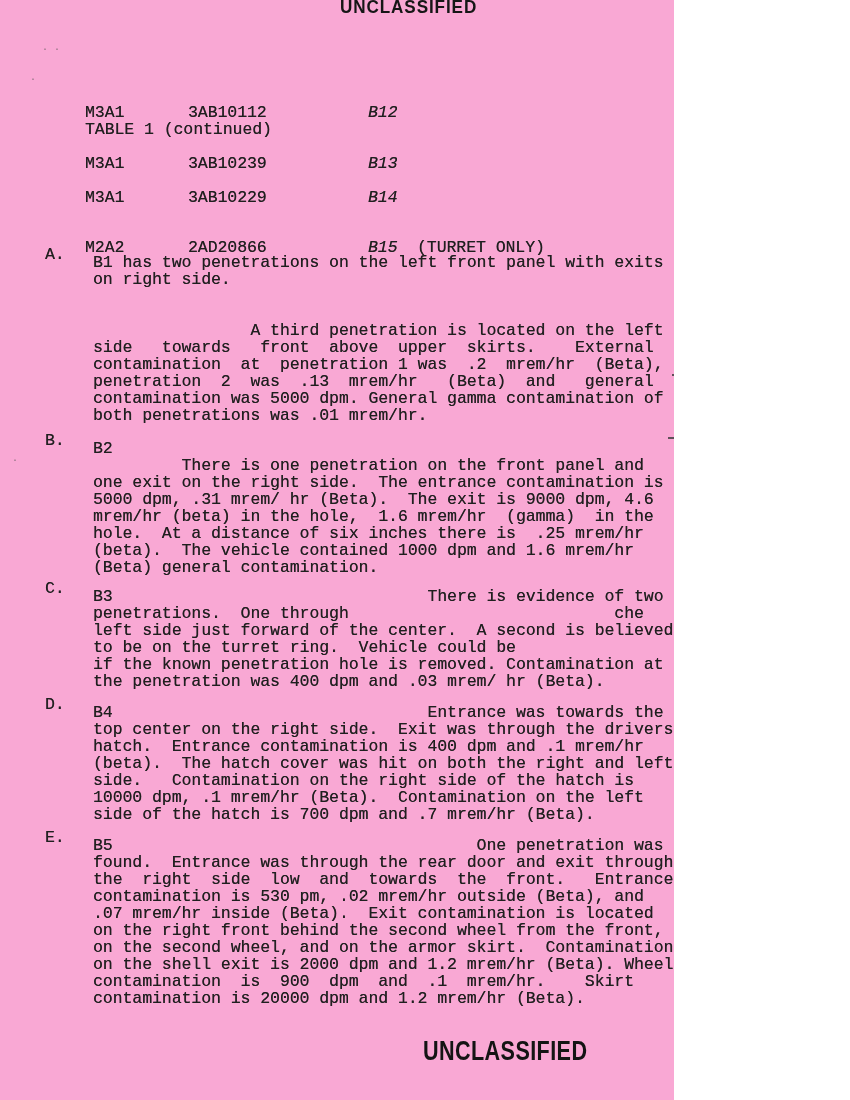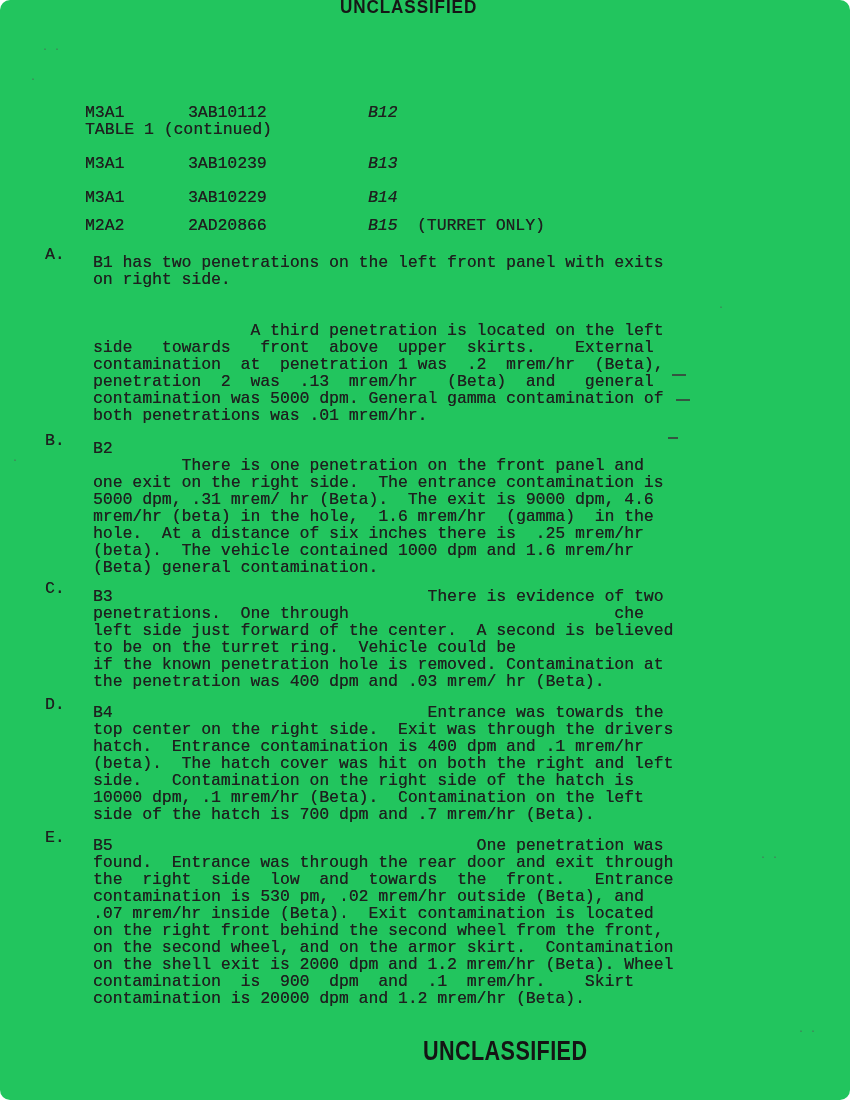--- a/index.html
+++ b/index.html
@@ -1,22 +1,21 @@
 <!DOCTYPE html>
 <html><head>
 <meta charset="utf-8">
 <style>
   * { margin:0; padding:0; box-sizing:border-box; }
   html,body { background:#ffffff; }
   .page {
-    position:relative; width:850px; height:1100px;
-    background:#22c55e; overflow:hidden;
+    position:relative; width:674px; height:1100px;
+    background:#f9a8d4; overflow:hidden;
     font-family:"Liberation Mono","DejaVu Sans Mono",monospace;
     color:#1f1f1f;
-    border-radius:10px;
   }
   .t {
     font-size:16.4px; line-height:17px;
     text-shadow:0.2px 0.2px 0.5px rgba(25,25,25,0.75);
   }
   pre.body-text {
     margin:8px; font-family:inherit;
     font-size:16.4px; line-height:17px;
     text-shadow:0.2px 0.2px 0.5px rgba(25,25,25,0.75);
     white-space:pre;
@@ -79,21 +78,21 @@
       <span class="c-serial">3AB10239</span>
       <span class="c-id">B13</span>
       <span class="c-note"></span>
     </div>
     <div class="tr t" style="top:85px;">
       <span class="c-model">M3A1</span>
       <span class="c-serial">3AB10229</span>
       <span class="c-id">B14</span>
       <span class="c-note"></span>
     </div>
-    <div class="tr t" style="top:113px;">
+    <div class="tr t" style="top:135px;">
       <span class="c-model">M2A2</span>
       <span class="c-serial">2AD20866</span>
       <span class="c-id">B15</span>
       <span class="c-note">(TURRET ONLY)</span>
     </div>
   </div>
 
   <div class="section" style="top:246px;">
     <span class="letter t">A.</span>
     <pre class="body-text">B1 has two penetrations on the left front panel with exits

